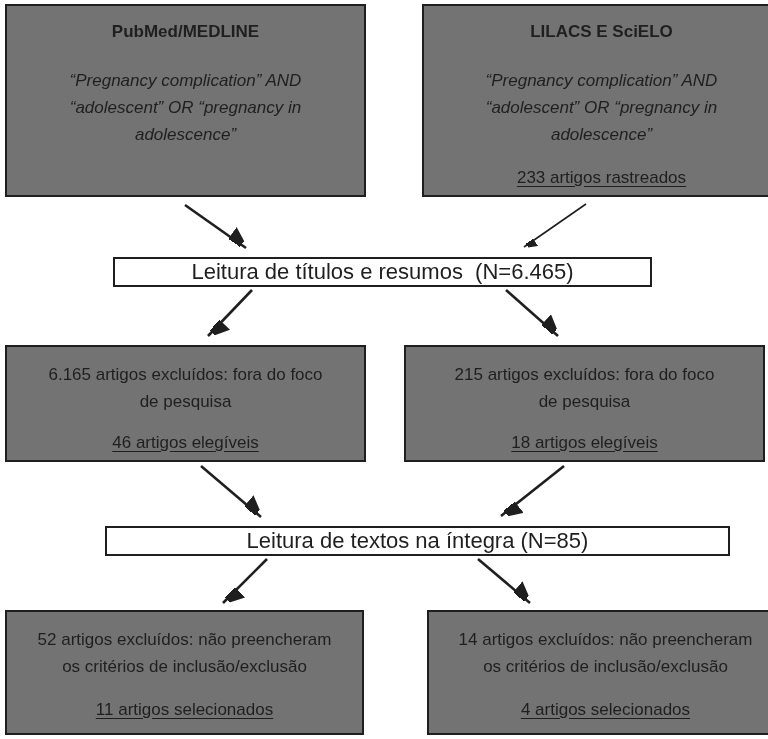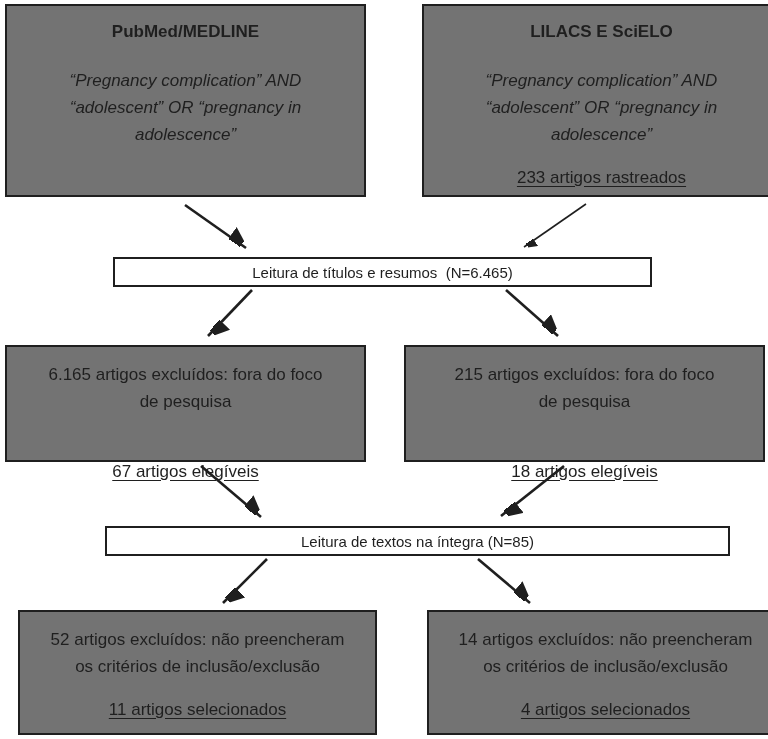--- a/index.html
+++ b/index.html
@@ -24,35 +24,35 @@
     display: flex;
     flex-direction: column;
     align-items: center;
     text-align: center;
     font-size: 17px;
     line-height: 27px;
   }
   .src-box   { top: 4px;   height: 193px; padding-top: 12px; }
   .src-left  { left: 5px;  width: 361px; }
   .src-right { left: 422px; width: 359px; }
-  .mid-box   { top: 345px; height: 117px; padding-top: 14px; gap: 29px; }
+  .mid-box   { top: 345px; height: 117px; padding-top: 14px; }
   .mid-left  { left: 5px;  width: 361px; }
   .mid-right { left: 404px; width: 361px; text-align: center; }
   .bot-box   { top: 610px; height: 125px; padding-top: 14px; }
-  .bot-left  { left: 18px;  width: 359px; }
+  .bot-left  { left: 5px;  width: 359px; }
   .bot-right { left: 427px; width: 357px; }
   .bar {
     position: absolute;
     box-sizing: border-box;
     border: 2px solid #1f1f1f;
     background: #ffffff;
     display: flex;
     align-items: center;
     justify-content: center;
-    font-size: 15px;
+    font-size: 22px;
   }
   .bar-1 { left: 113px; top: 257px; width: 539px; height: 30px; }
   .bar-2 { left: 105px; top: 526px; width: 625px; height: 30px; }
   .box-title {
     font-weight: bold;
     font-size: 17px;
   }
   .query {
     font-style: italic;
     margin-top: 22px;
@@ -110,21 +110,21 @@
     <div class="count">233 artigos rastreados</div>
   </div>
 
   <div class="bar bar-1">
     <span class="bar-label">Leitura de títulos e resumos  (N=6.465)</span>
   </div>
 
   <div class="box mid-box mid-left">
     <div class="excluded">6.165 artigos excluídos: fora do foco
 de pesquisa</div>
-    <div class="count">67 artigos elegíveis</div>
+    <div class="count">46 artigos elegíveis</div>
   </div>
 
   <div class="box mid-box mid-right">
     <div class="excluded">215 artigos excluídos: fora do foco
 de pesquisa</div>
     <div class="count">18 artigos elegíveis</div>
   </div>
 
   <div class="bar bar-2">
     <span class="bar-label">Leitura de textos na íntegra (N=85)</span>

